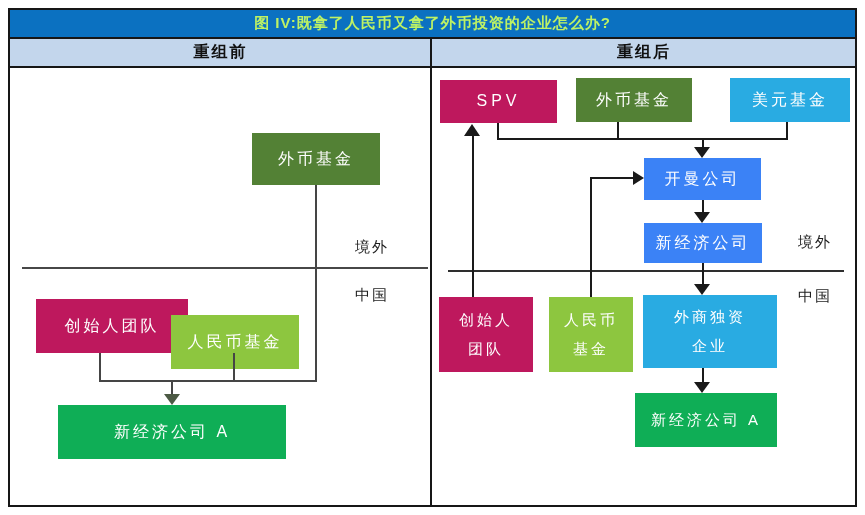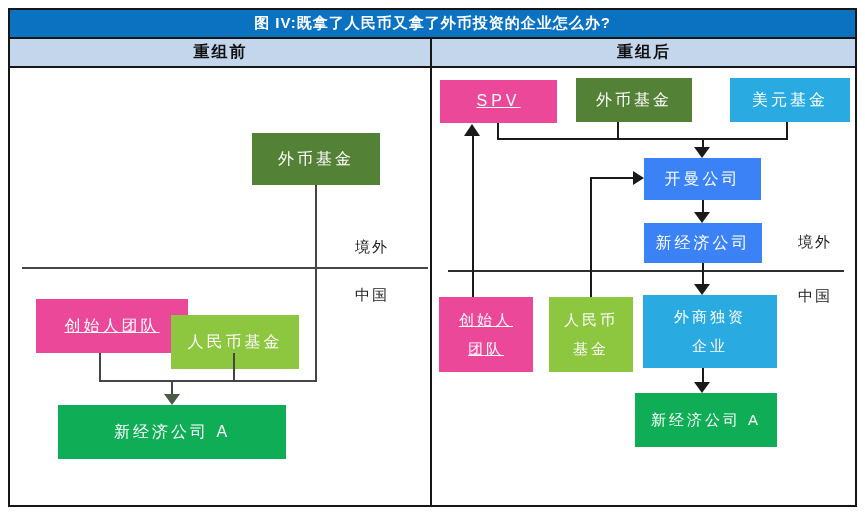--- a/index.html
+++ b/index.html
@@ -4,31 +4,31 @@
 <style>
   html,body{margin:0;padding:0;background:#ffffff;}
   .canvas{
     position:relative;width:865px;height:515px;background:#ffffff;
     font-family:"Liberation Sans","DejaVu Sans",sans-serif;overflow:hidden;
   }
   .abs{position:absolute;box-sizing:border-box;}
   
   .frame{left:8px;top:8px;width:849px;height:499px;border:2px solid #161616;}
   .title-bar{left:10px;top:10px;width:845px;height:27px;background:#0b71c1;
-    display:flex;align-items:center;justify-content:center;color:#ffffff;
+    display:flex;align-items:center;justify-content:center;color:#bef264;
     font-weight:bold;font-size:15px;letter-spacing:1px;}
   .header-row{left:10px;top:37px;width:845px;height:31px;background:#c3d6ec;
     border-top:2px solid #161616;border-bottom:2px solid #161616;}
   .header-cell{position:absolute;top:0;height:100%;display:flex;align-items:center;
     justify-content:center;font-weight:bold;font-size:16px;color:#101010;letter-spacing:2px;}
   .col-divider{left:430px;top:37px;width:2px;height:468px;background:#161616;}
   
   .node{display:flex;flex-direction:column;align-items:center;justify-content:center;
     color:#fefefe;font-size:16px;letter-spacing:3px;line-height:1.9;}
-  .bg-gold{background:#ec4899;text-decoration:underline;}
+  .bg-gold{background:#be185d;}
   .bg-darkgreen{background:#538135;}
   .bg-lightgreen{background:#8dc63f;}
   .bg-brightgreen{background:#0fae56;}
   .bg-blue{background:#3b82f6;text-align:right;}
   .bg-lightblue{background:#29abe2;justify-content:center;}
   
   .hline,.vline{background:#454545;}
   .r .hline,.r .vline{background:#1a1a1a;}
   .vline{width:2px;}
   .hline{height:2px;}

